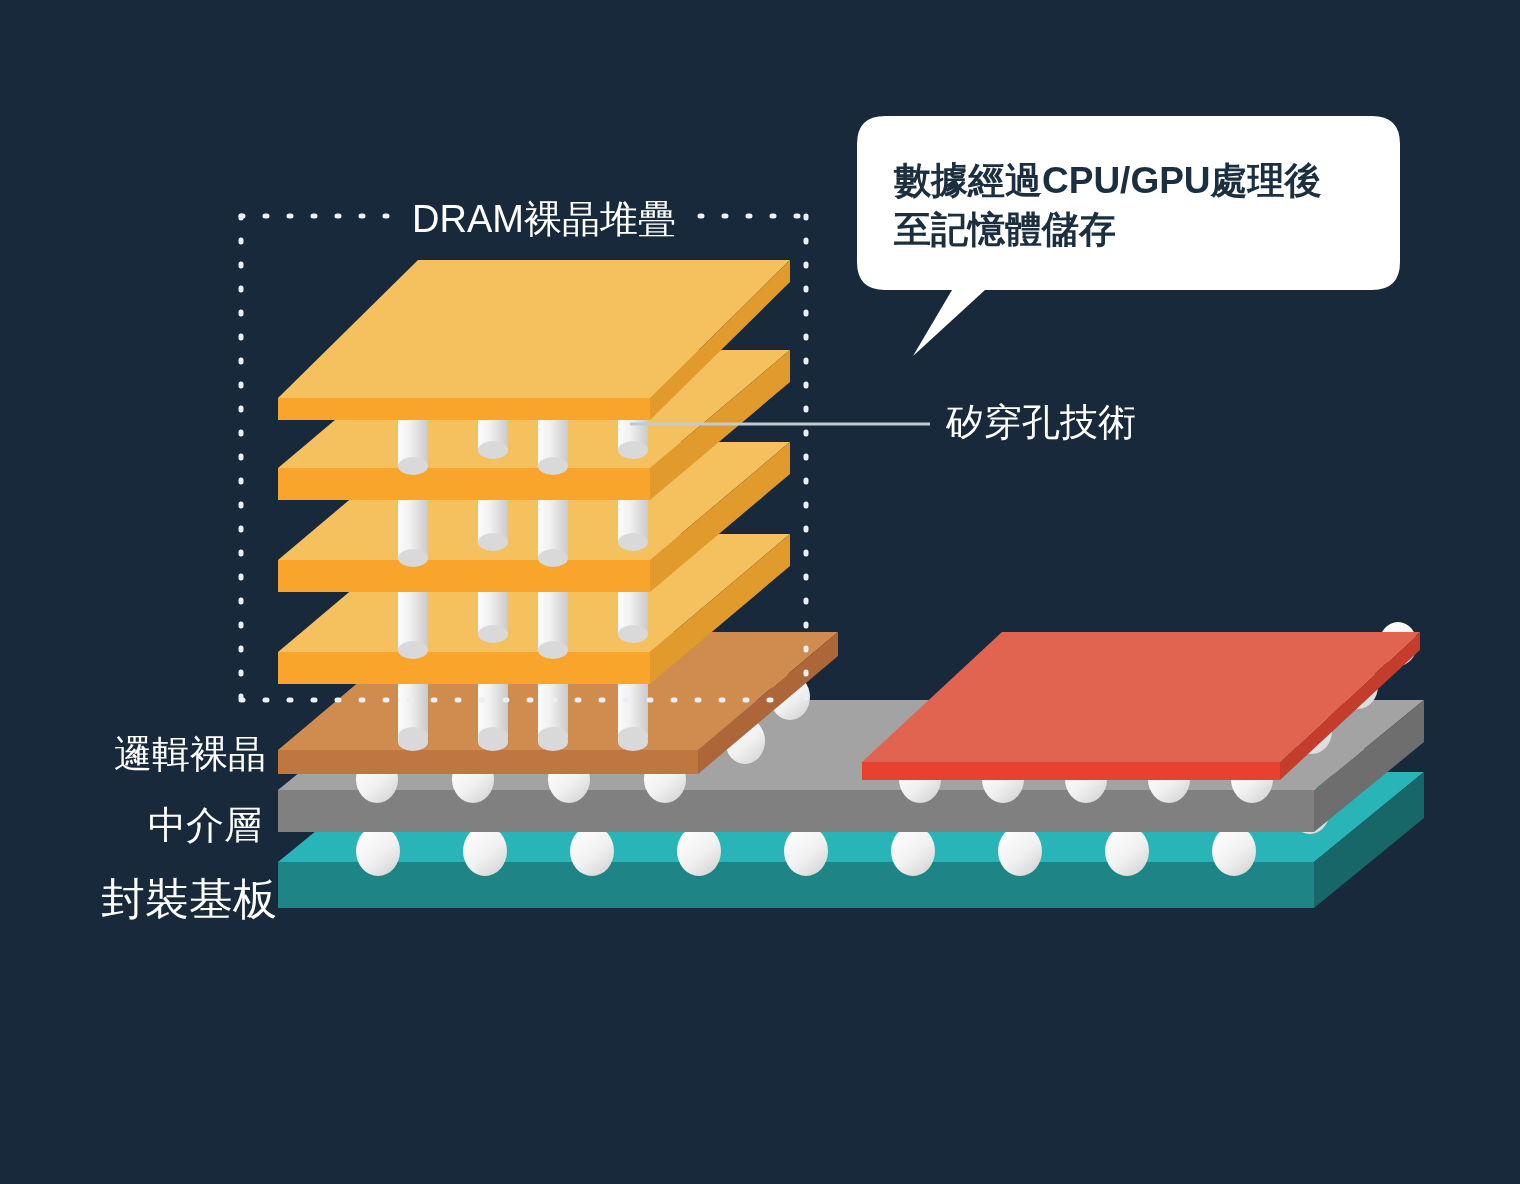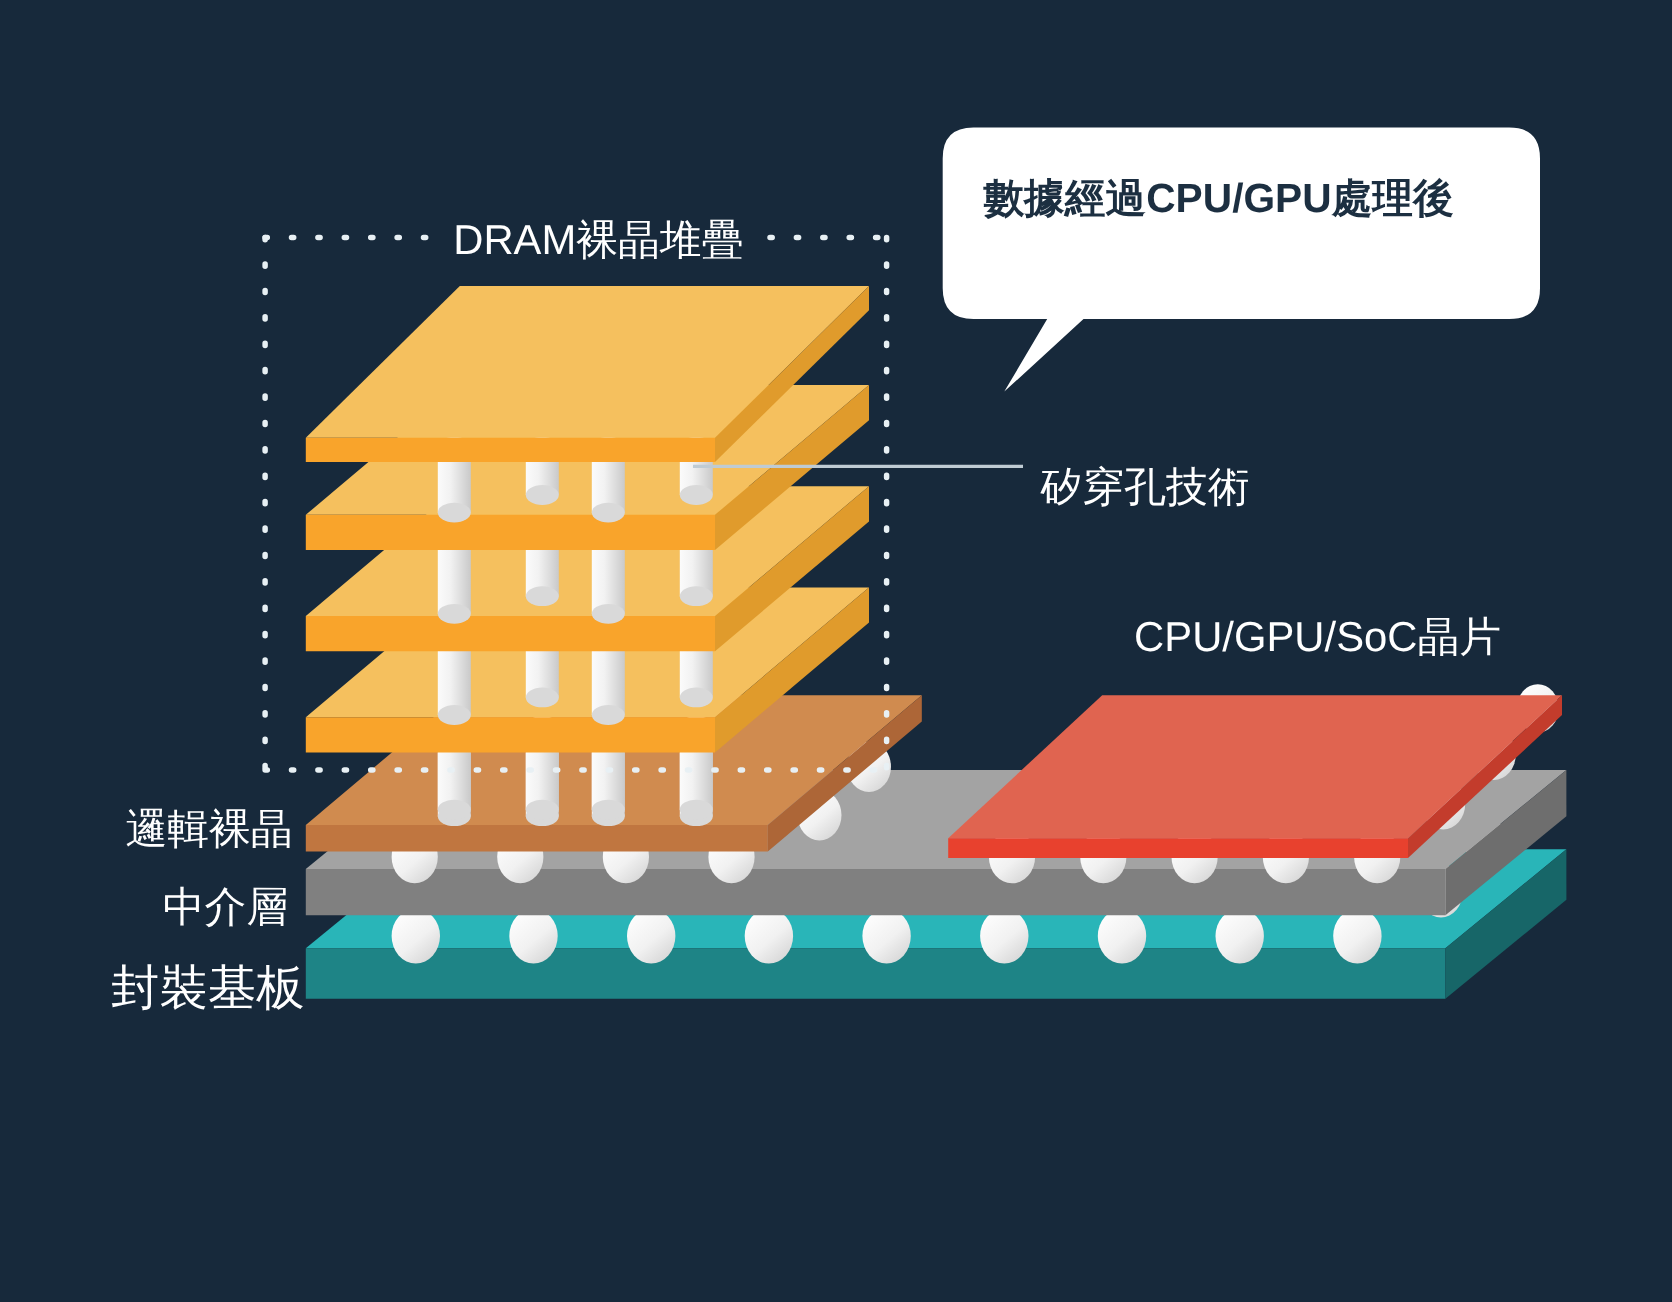--- a/index.html
+++ b/index.html
@@ -30,21 +30,21 @@
     white-space: nowrap;
     line-height: 1.0;
   }
   #label-dram-stack {
     left: 412px;
     top: 200px;
     font-size: 38px;
   }
   #label-tsv {
     left: 946px;
-    top: 424px;
+    top: 403px;
     font-size: 38px;
   }
   #label-cpu {
     left: 1031px;
     top: 561px;
     font-size: 38px;
   }
   #label-logic-die {
     left: 114px;
     top: 735px;
@@ -297,22 +297,22 @@
 
     <line x1="630" y1="424" x2="930" y2="424" stroke="#BFCBD3" stroke-width="3"></line>
 
     <g>
       <path d="M 885,116 L 1372,116 Q 1400,116 1400,144 L 1400,262 Q 1400,290 1372,290 L 985,290 L 913,356 L 952,290 L 885,290 Q 857,290 857,262 L 857,144 Q 857,116 885,116 Z" fill="#FFFFFF"></path>
     </g>
   </svg>
 
   <div class="label" id="label-dram-stack">DRAM裸晶堆疊</div>
   <div class="label" id="label-tsv">矽穿孔技術</div>
-  <div class="label" id="label-cpu">CPU/GPU/SoC晶片</div>
   <div class="label" id="label-logic-die">邏輯裸晶</div>
   <div class="label" id="label-interposer">中介層</div>
   <div class="label" id="label-substrate">封裝基板</div>
 
   <div class="bubble-text">
     <span class="bubble-line">數據經過CPU/GPU處理後</span>
+    <span class="bubble-line">至記憶體儲存</span>
   </div>
 
 </div>
 
 </body></html>

